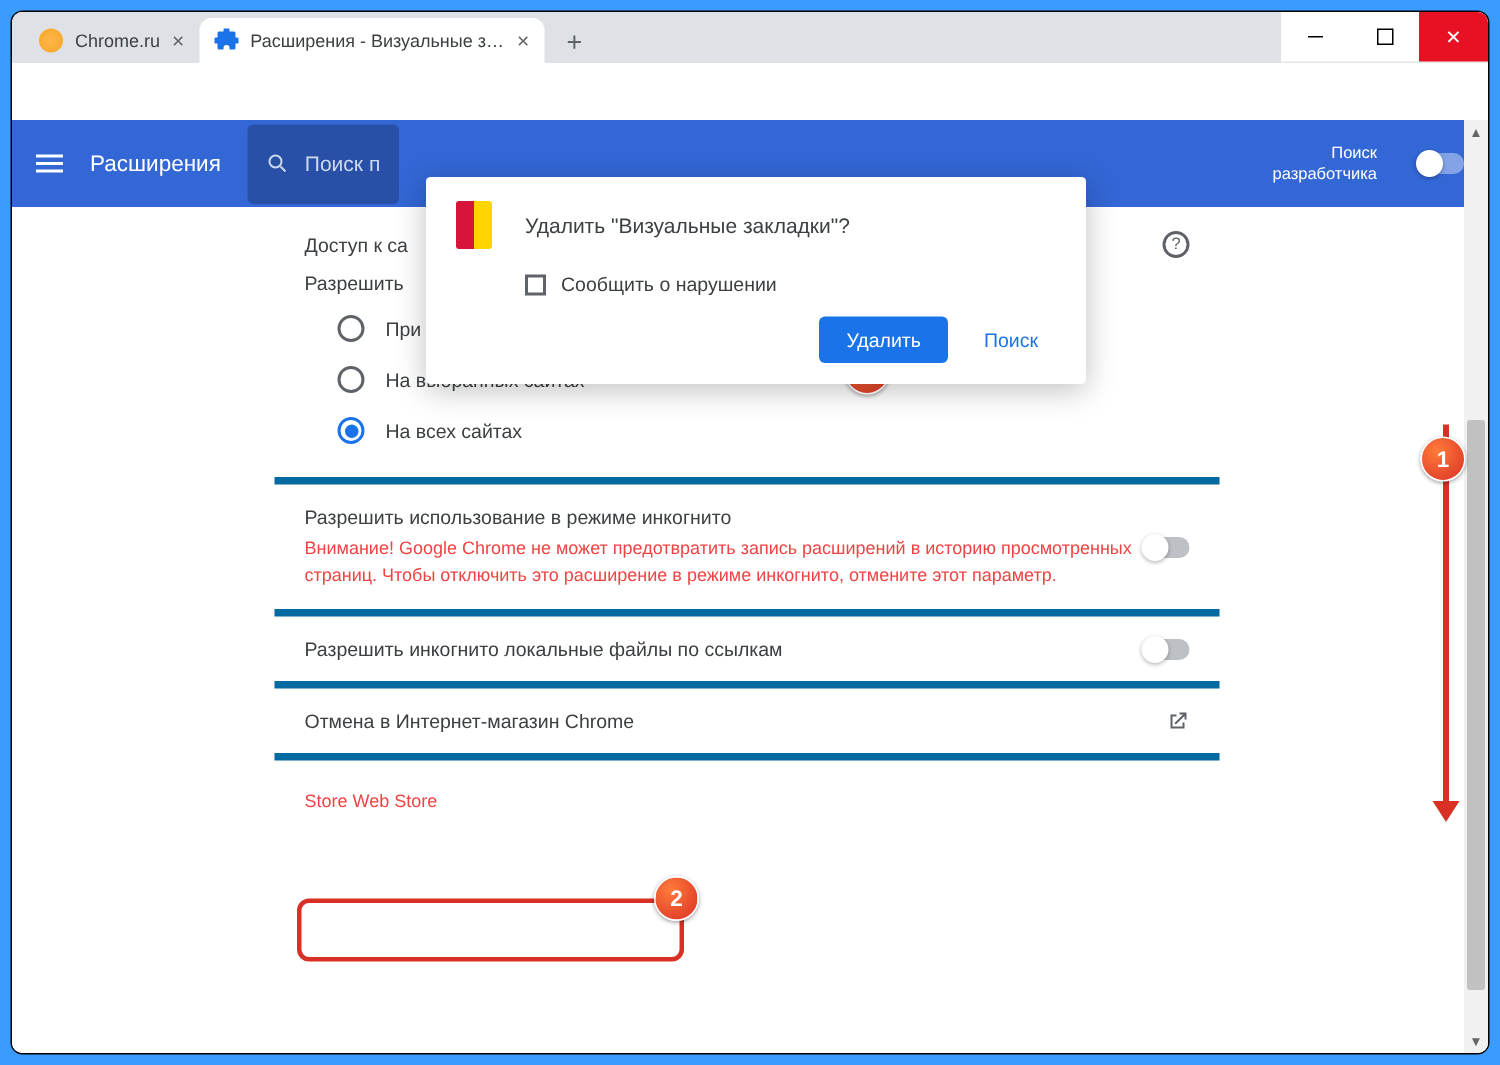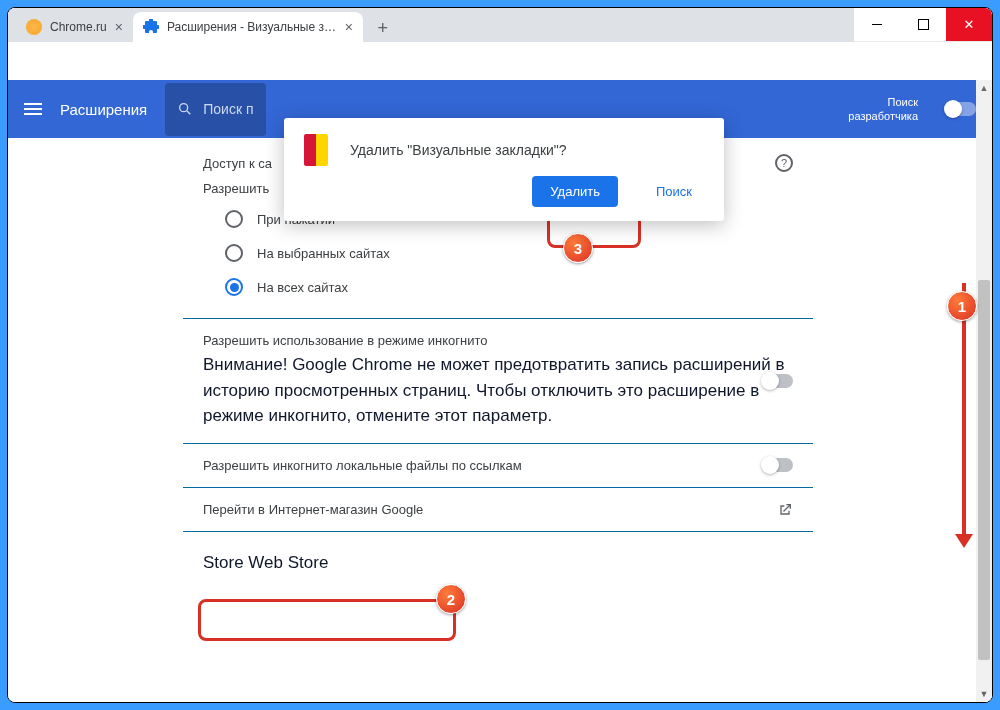--- a/index.html
+++ b/index.html
@@ -32,44 +32,44 @@
 .bluebar { height: 58px; background: #3367d6; color: #fff; display: flex; align-items: center; padding: 0 16px; gap: 18px; }
 .ham { display: flex; flex-direction: column; gap: 3px; }
 .ham span { width: 18px; height: 2px; background: #fff; }
 .bluebar .label { font-size: 15px; font-weight: 500; }
 .searchchip { background: #2850a7; height: 53px; border-radius: 4px; display: flex; align-items: center; padding: 0 12px; gap: 10px; color: #cdd9f0; font-size: 14px; }
 .devmode { margin-left: auto; text-align: right; font-size: 11px; line-height: 1.3; }
 .toggle { width: 30px; height: 14px; background: rgba(255,255,255,.4); border-radius: 7px; position: relative; margin-left: 10px; }
 .toggle::after { content: ""; position: absolute; width: 18px; height: 18px; background: #fff; border-radius: 50%; top: -2px; left: -2px; box-shadow: 0 1px 3px rgba(0,0,0,.3); }
 .page { position: absolute; top: 58px; left: 0; right: 16px; bottom: 0; overflow: hidden; margin-left: 12px; }
 .card { width: 630px; margin: 0 auto; background: #fff; color: #3c4043; font-size: 13px; }
-.card .row { padding: 14px 20px; border-top: 1px solid #0369a1; position: relative; }
+.card .row { padding: 14px 20px; border-top: 5px solid #0369a1; position: relative; }
 .card .row:first-child { border-top: none; }
 .sectiontitle { font-size: 13px; color: #3c4043; margin-bottom: 10px; }
 .radio { display: flex; align-items: center; gap: 14px; padding: 8px 0 8px 22px; }
 .rcircle { width: 18px; height: 18px; border: 2px solid #5f6368; border-radius: 50%; flex-shrink: 0; display: flex; align-items: center; justify-content: center; }
 .rcircle.sel { border-color: #1a73e8; }
 .rcircle.sel::after { content: ""; width: 9px; height: 9px; background: #1a73e8; border-radius: 50%; }
-.muted { color: #0f172a; font-size: 17px; line-height: 1.5; margin-top: 4px; }
+.muted { color: #ef4444; font-size: 12px; line-height: 1.5; margin-top: 4px; }
 .rowtoggle { width: 30px; height: 14px; background: #bdc1c6; border-radius: 7px; position: absolute; right: 20px; top: 50%; transform: translateY(-50%); }
 .rowtoggle::after { content: ""; position: absolute; width: 18px; height: 18px; background: #fff; border-radius: 50%; top: -2px; left: -2px; box-shadow: 0 1px 3px rgba(0,0,0,.3); }
 .ext { position: absolute; right: 20px; top: 14px; color: #5f6368; }
 .help { position: absolute; right: 20px; top: 16px; width: 18px; height: 18px; border: 2px solid #5f6368; border-radius: 50%; display: flex; align-items: center; justify-content: center; font-size: 11px; color: #5f6368; }
 .arrow-r { position: absolute; right: 20px; top: 50%; transform: translateY(-50%); color: #5f6368; font-size: 10px; }
 .annot { position: absolute; border: 3px solid #d93025; border-radius: 8px; pointer-events: none; }
 .badge { position: absolute; width: 30px; height: 30px; border-radius: 50%; background: radial-gradient(circle at 35% 30%, #ff7b3a, #d93025); color: #fff; font-weight: 700; display: flex; align-items: center; justify-content: center; font-size: 15px; box-shadow: 0 1px 3px rgba(0,0,0,.4); border: 1px solid #fff; }
 .dialog { position: absolute; top: 110px; left: 276px; width: 440px; background: #fff; box-shadow: 0 4px 20px rgba(0,0,0,.25); border-radius: 3px; z-index: 50; padding-bottom: 14px; }
 .dialog .h { display: flex; align-items: center; gap: 14px; padding: 16px 20px 10px; }
 .yicon { width: 32px; height: 32px; position: relative; }
 .yicon::before { content: ""; position: absolute; left: 0; top: 0; width: 12px; height: 32px; background: #d7143a; border-radius: 2px 0 0 2px; }
 .yicon::after { content: ""; position: absolute; left: 12px; top: 0; width: 12px; height: 32px; background: #ffd500; border-radius: 0 2px 2px 0; }
 .dialog .msg { font-size: 14px; color: #3c4043; }
 .dialog .check { display: flex; align-items: center; gap: 10px; padding: 6px 20px 14px 66px; font-size: 13px; color: #3c4043; }
 .cbox { width: 14px; height: 14px; border: 2px solid #5f6368; }
-.dialog .actions { display: flex; justify-content: flex-end; gap: 26px; padding: 0 20px; }
+.dialog .actions { display: flex; justify-content: flex-end; gap: 12px; padding: 0 20px; }
 .btn-primary { background: #1a73e8; color: #fff; border: none; padding: 8px 18px; border-radius: 4px; font-size: 13px; }
 .btn-txt { background: none; border: none; color: #1a73e8; font-size: 13px; padding: 8px 12px; }
 .scroll { position: absolute; right: 0; top: 72px; bottom: 0; width: 16px; background: #f1f1f1; }
 .scroll .thumb { position: absolute; left: 2px; right: 2px; top: 200px; height: 380px; background: #c1c1c1; border-radius: 2px; }
 .scroll .arr { position: absolute; left: 0; right: 0; height: 16px; display: flex; align-items: center; justify-content: center; font-size: 9px; color: #666; }
 .redarrow { position: absolute; right: 26px; top: 275px; width: 4px; height: 262px; background: #d93025; pointer-events:none; }
 .redarrow::after { content: ""; position: absolute; bottom: -12px; left: -7px; border: 9px solid transparent; border-top: 14px solid #d93025; }
 svg { display: block; }
 </style>
 </head>
@@ -188,21 +188,21 @@
           <div class="row">
             <div>Разрешить использование в режиме инкогнито</div>
             <div class="muted">Внимание! Google Chrome не может предотвратить запись расширений в историю просмотренных страниц. Чтобы отключить это расширение в режиме инкогнито, отмените этот параметр.</div>
             <div class="rowtoggle"></div>
           </div>
           <div class="row">
             <div>Разрешить инкогнито локальные файлы по ссылкам</div>
             <div class="rowtoggle"></div>
           </div>
           <div class="row">
-            <div>Перейти в Интернет-магазин Google</div>
+            <div>Отмена в Интернет-магазин Chrome</div>
             <div class="ext">
                 <svg width="16" height="16" viewBox="0 0 24 24">
                   <path fill="currentColor" d="M14 3v2h3.6L9 13.6 10.4 15 19 6.4V10h2V3h-7zM5 5h6v2H7v10h10v-4h2v6H5V5z"></path>
                 </svg>
               </div>
           </div>
           <div class="row">
             <div class="muted">Store Web Store</div>
           </div>
         </div>
@@ -215,20 +215,24 @@
       <div class="arr" style="bottom:0;">▼</div>
     </div>
 
   </div>
 
   <div class="dialog">
     <div class="h">
       <div class="yicon"></div>
       <div class="msg">Удалить "Визуальные закладки"?</div>
     </div>
+    <div class="check">
+      <span class="cbox"></span>
+      <span>Сообщить о нарушении</span>
+    </div>
     <div class="actions">
       <button class="btn-primary">Удалить</button>
       <button class="btn-txt">Поиск</button>
     </div>
   </div>
 
   <div class="annot" style="top:195px; left:539px; width:94px; height:45px;"></div>
   <div class="badge" style="top:225px; left:555px;">3</div>
 
   <div class="annot" style="top:591px; left:190px; width:258px; height:42px;"></div>

